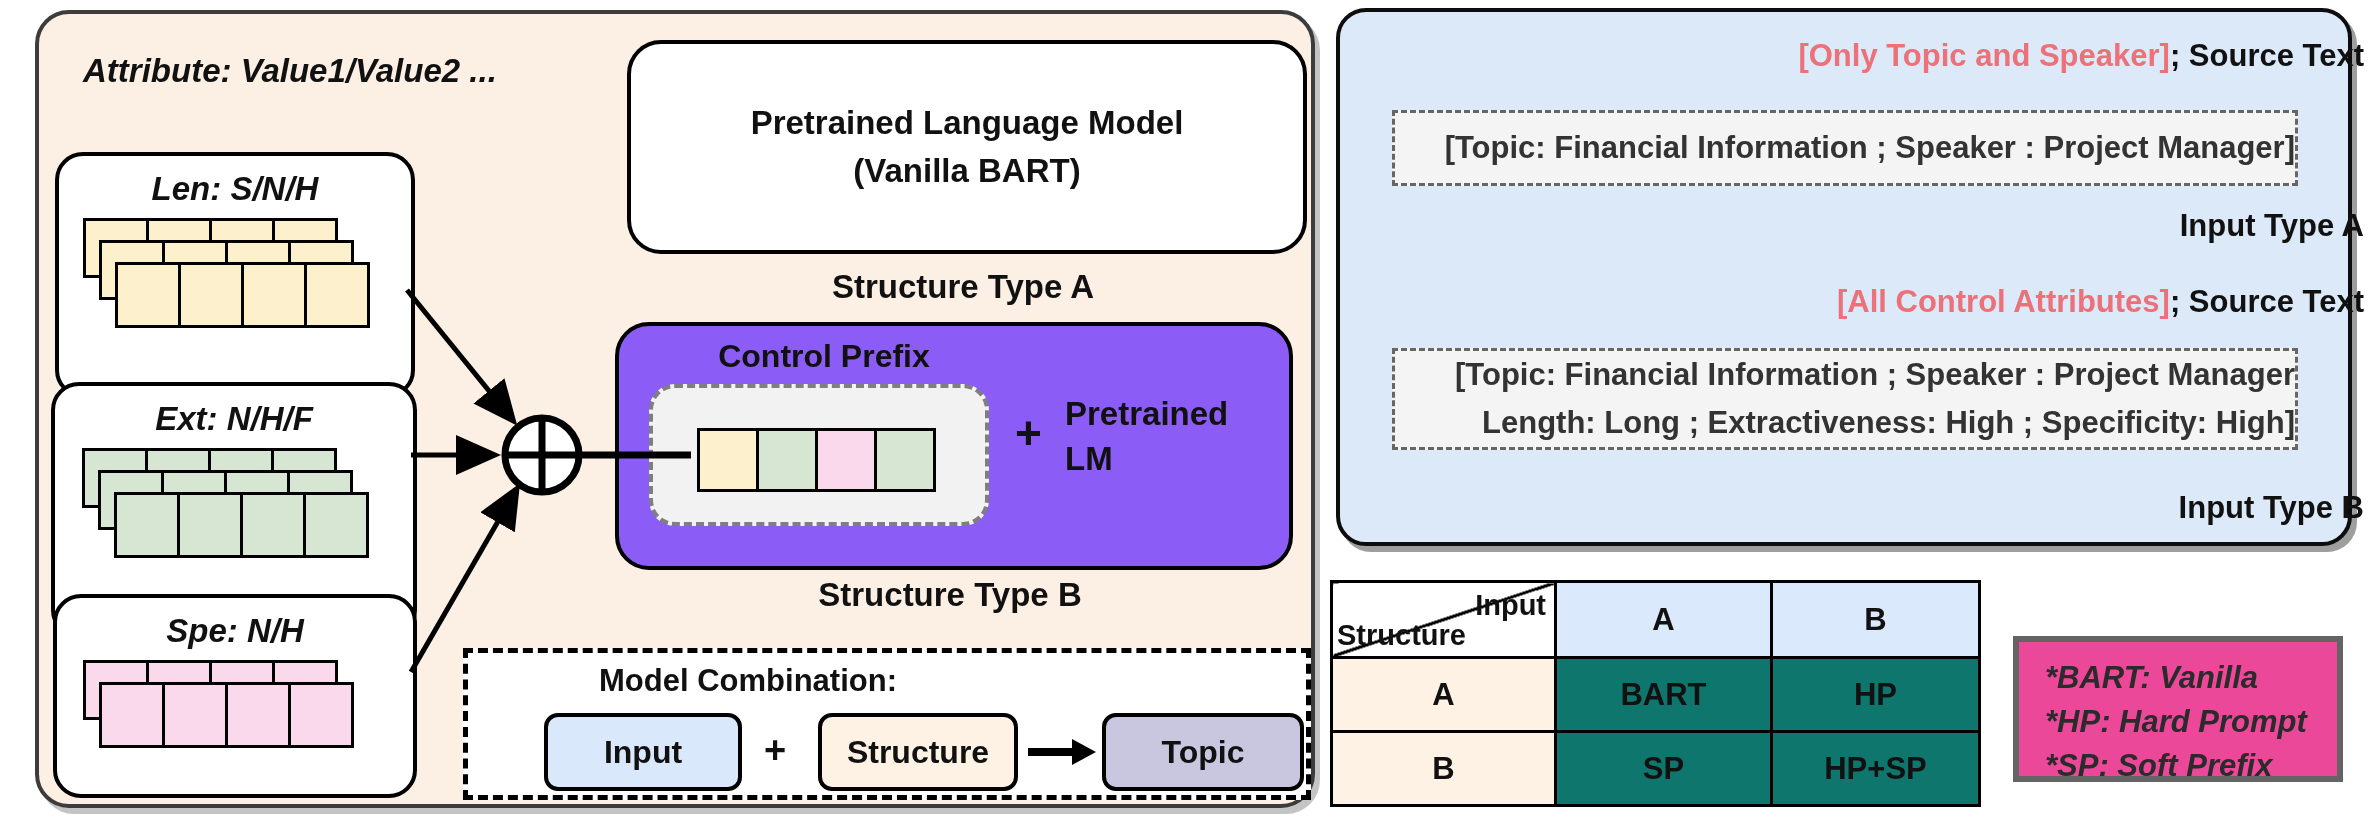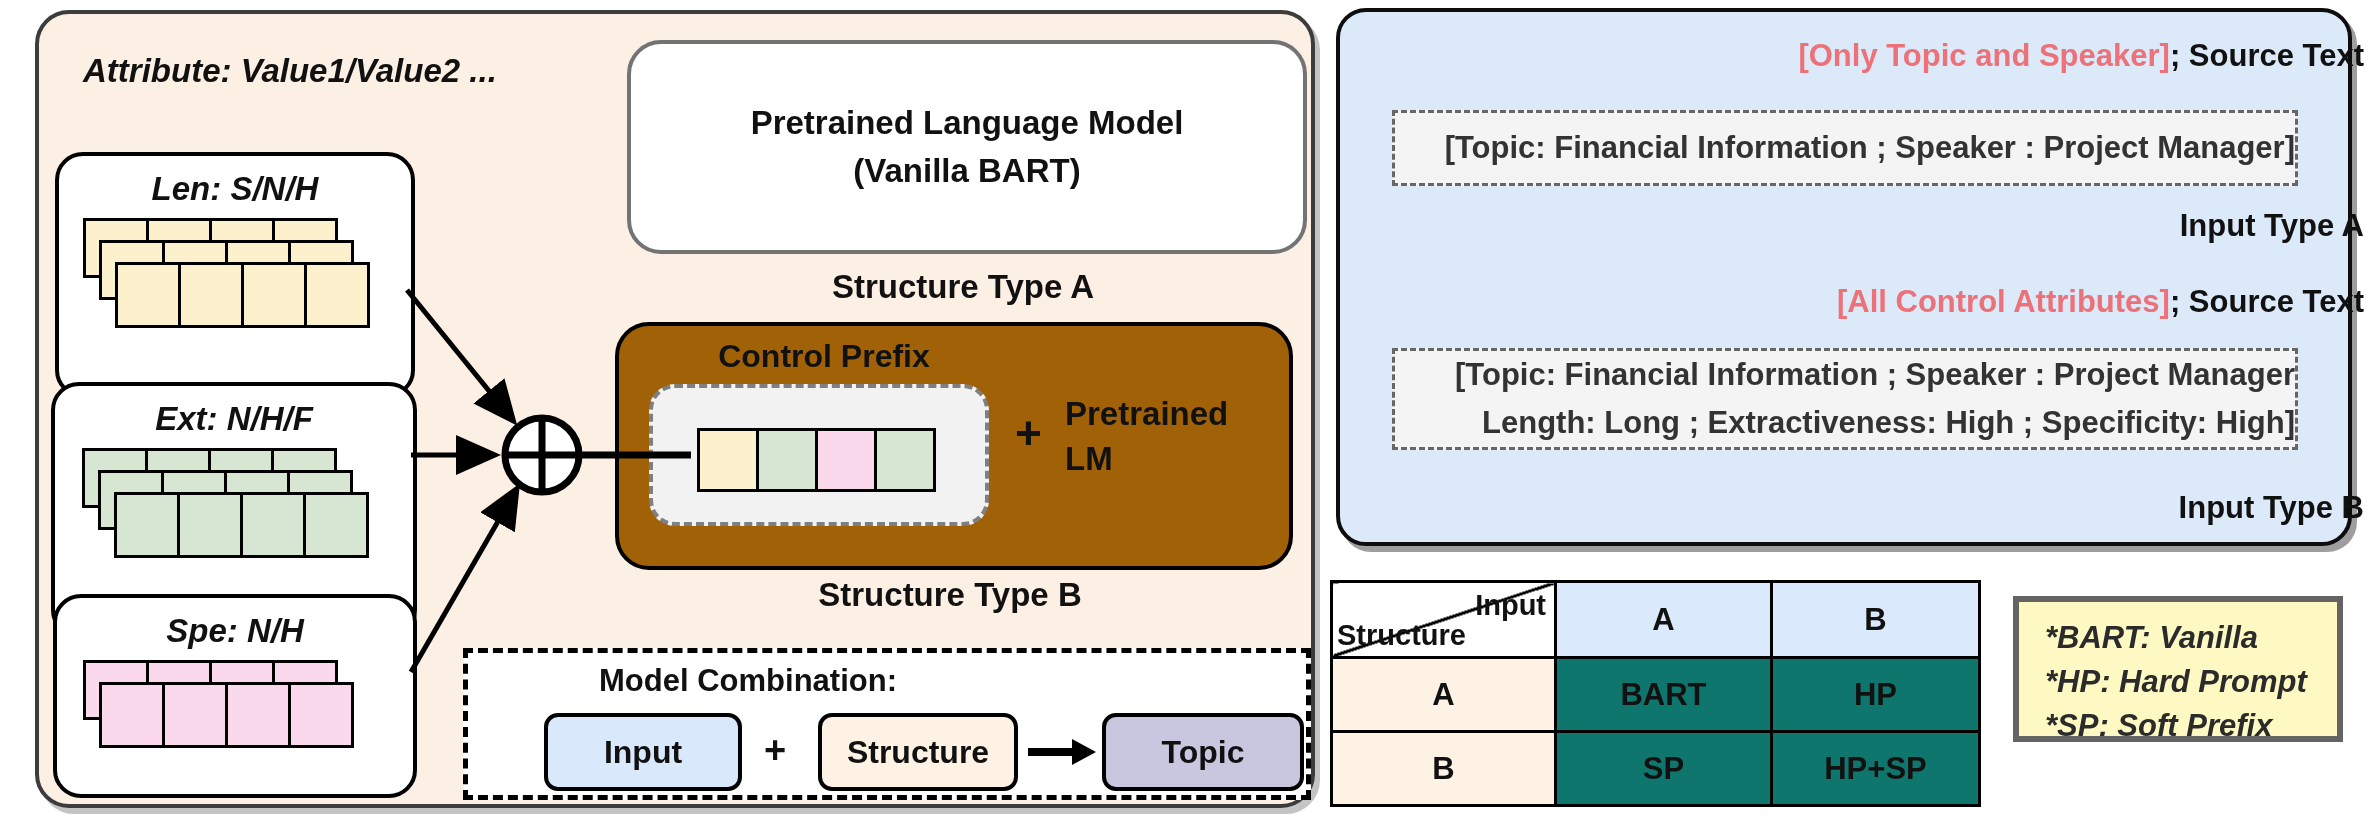--- a/index.html
+++ b/index.html
@@ -24,30 +24,30 @@
   .attr-card .card-title{display:block;text-align:center;margin-top:14px;font-size:33px;font-style:italic;}
   .stack{position:relative;margin:10px auto 0;width:304px;height:124px;}
   .stack-short{height:96px;}
   .layer{position:absolute;display:flex;}
   .cell{width:66px;height:60px;border:3px solid #000;margin-left:-3px;box-sizing:border-box;}
   .cell:first-child{margin-left:0;}
   .cell-big{height:66px;}
   .y{background:#FDF0CC;} .g{background:#D6E6D2;} .p{background:#FBD9EC;}
   .plm-box{
     position:absolute;left:588px;top:26px;width:672px;height:206px;
-    background:#fff;border:4px solid #737373;border-radius:34px;
+    background:#fff;border:4px solid #000000;border-radius:34px;
     display:flex;flex-direction:column;align-items:center;justify-content:center;
     font-size:33px;text-align:center;line-height:1.45;
   }
   .type-label{position:absolute;font-size:33px;text-align:center;}
   .label-a{left:588px;top:254px;width:672px;}
   .label-b{left:576px;top:562px;width:670px;}
   .structb-box{
     position:absolute;left:576px;top:308px;width:670px;height:240px;
-    background:#a16207;border:4px solid #000;border-radius:34px;
+    background:#8b5cf6;border:4px solid #000;border-radius:34px;
   }
   .cp-title{position:absolute;left:40px;top:12px;width:330px;text-align:center;font-size:32px;}
   .cp-dashed{
     position:absolute;left:30px;top:58px;width:340px;height:142px;
     background:#F2F2F2;border:4px dashed #7f7f7f;border-radius:26px;box-sizing:border-box;
   }
   .cp-cells{position:absolute;left:44px;top:40px;display:flex;}
   .cp-cells .cell{width:62px;height:64px;}
   .cp-plus{position:absolute;left:396px;top:80px;font-size:46px;}
   .cp-lm{position:absolute;left:446px;top:66px;width:214px;font-size:33px;line-height:1.35;}
@@ -87,22 +87,22 @@
   .matrix .corner{position:relative;width:224px;height:76px;background:#fff;
     background-image:linear-gradient(to bottom right, transparent calc(50% - 2px), #000 calc(50% - 2px), #000 calc(50% + 1px), transparent calc(50% + 1px));}
   .corner .c-top{position:absolute;top:6px;right:8px;font-size:29px;}
   .corner .c-bottom{position:absolute;bottom:4px;left:4px;font-size:29px;}
   .matrix .colhead{width:216px;background:#DAE9FB;}
   .matrix .colhead2{width:208px;background:#DAE9FB;}
   .matrix .rowhead{background:#FDF2E3;height:74px;}
   .matrix .datacell{background:#0f766e;}
   
   .legend{
-    position:absolute;left:2013px;top:596px;width:330px;height:146px;
-    background:#fef9c3;border:6px solid #646464;box-sizing:border-box;
+    position:absolute;left:2013px;top:636px;width:330px;height:146px;
+    background:#ec4899;border:6px solid #646464;box-sizing:border-box;
     padding:14px 0 0 26px;font-size:31px;font-style:italic;color:#2b2b2b;line-height:1.42;
   }
 </style>
 </head>
 <body>
 
 <div id="canvas">
 
   <div class="left-panel">
 

